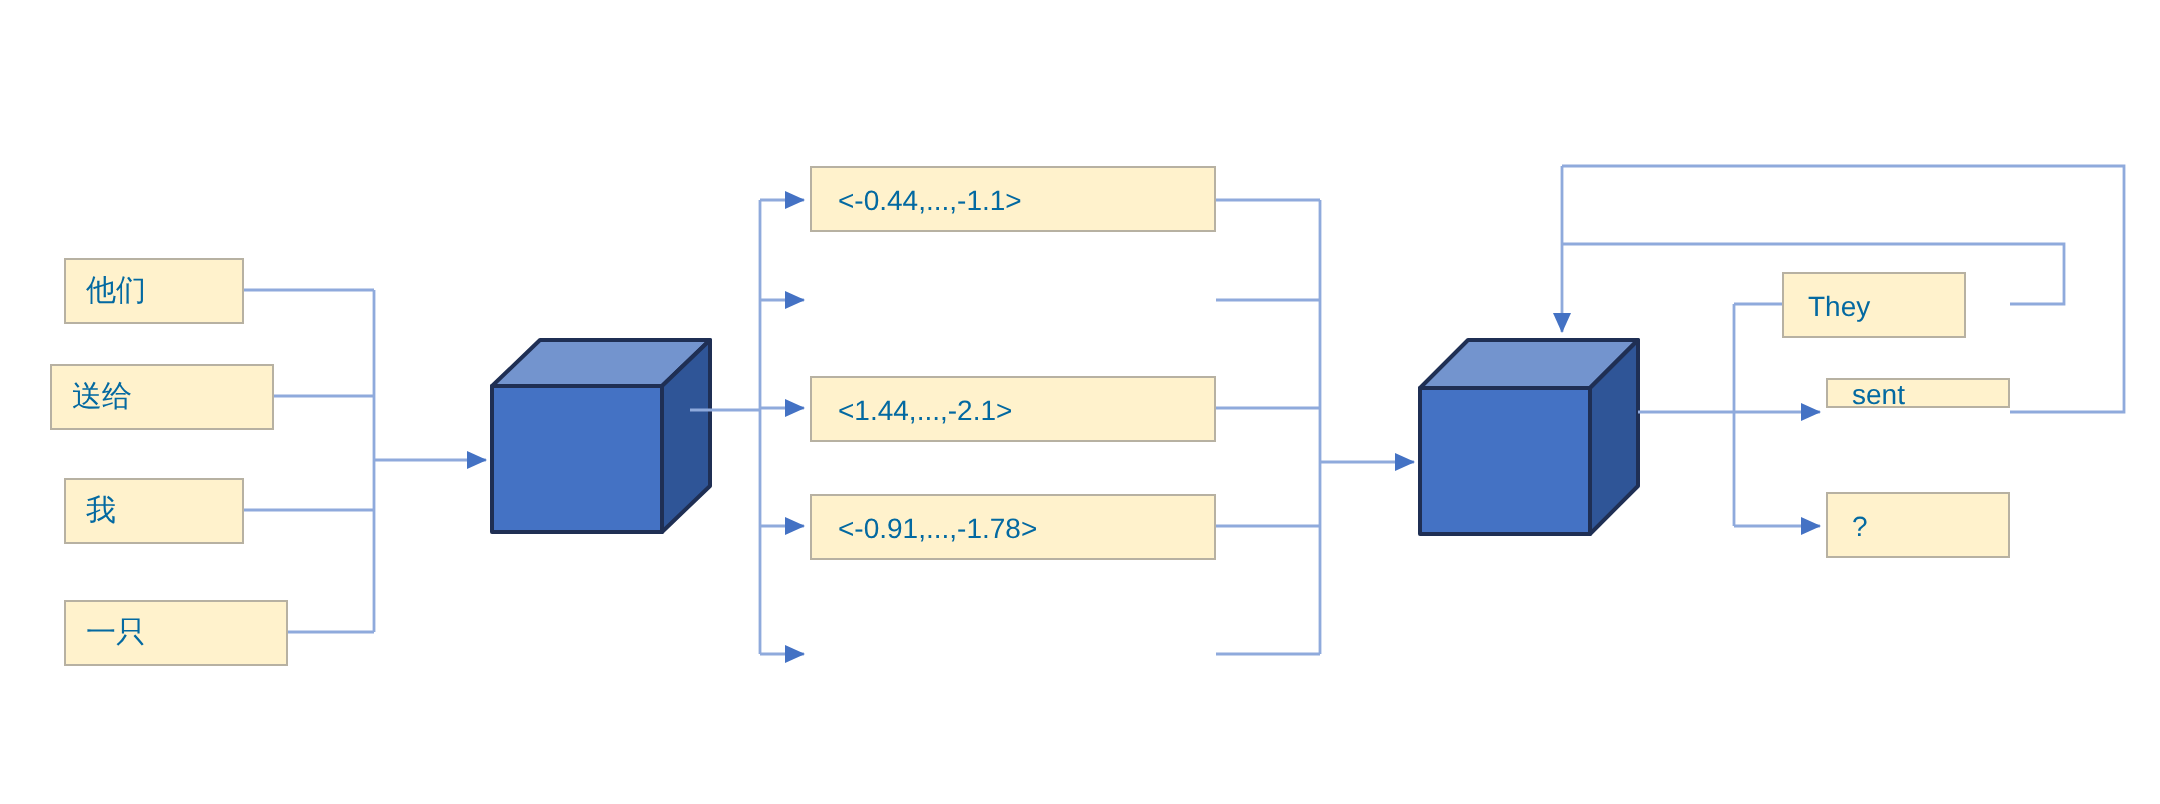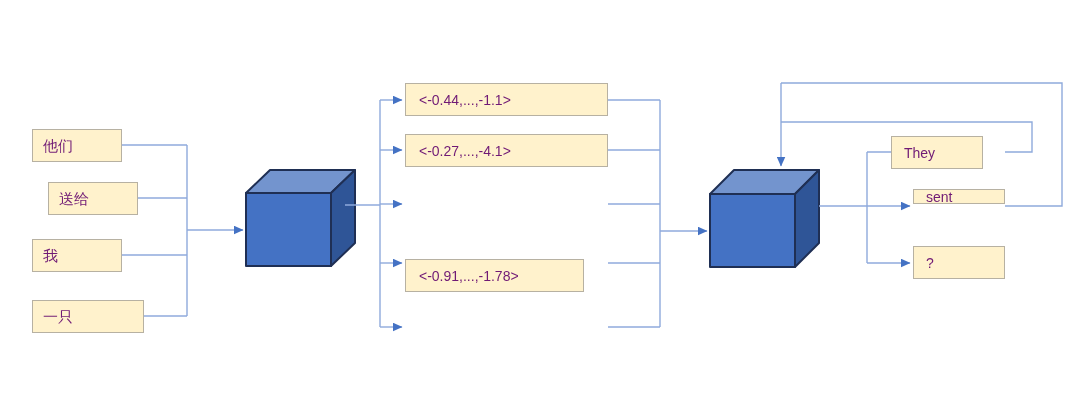--- a/index.html
+++ b/index.html
@@ -13,21 +13,21 @@
   svg.wires{position:absolute;left:0;top:0;width:1080px;height:402px;}
   .ln{fill:none;stroke:#8FAADC;stroke-width:1.4;}
   .cube{stroke:#1F2F54;stroke-width:2;stroke-linejoin:round;}
   .box{
     position:absolute;
     box-sizing:border-box;
     background:#FFF2CC;
     border:1px solid #B7B1A2;
     display:flex;
     align-items:center;
-    color:#701a75;
+    color:#0369a1;
     font-size:15px;
     line-height:1;
     white-space:nowrap;
   }
   .box.input{padding-left:10px;}
   .box.vector{padding-left:13px;font-size:14px;}
   .box.output{padding-left:12px;font-size:14px;}
 </style>
 </head>
 <body>
@@ -93,37 +93,37 @@
     <g>
       <path class="ln" d="M1005 152 H1032 V122 H781"></path>
       <path class="ln" d="M1005 206 H1062 V83 H781"></path>
       <path class="ln" d="M781 83 V166" marker-end="url(#arrow)"></path>
     </g>
   </svg>
 
   <div class="box input" style="left:32px;top:129px;width:90px;height:33px">
     <span>他们</span>
   </div>
-  <div class="box input" style="left:48px;top:182px;width:90px;height:33px">
+  <div class="box input" style="left:25px;top:182px;width:112px;height:33px">
     <span>送给</span>
   </div>
   <div class="box input" style="left:32px;top:239px;width:90px;height:33px">
     <span>我</span>
   </div>
   <div class="box input" style="left:32px;top:300px;width:112px;height:33px">
     <span>一只</span>
   </div>
 
   <div class="box vector" style="left:405px;top:83px;width:203px;height:33px">
     <span>&lt;-0.44,...,-1.1&gt;</span>
   </div>
-  <div class="box vector" style="left:405px;top:134px;width:203px;height:33px">
-    <span>&lt;-0.27,...,-4.1&gt;</span>
+  <div class="box vector" style="left:405px;top:188px;width:203px;height:33px">
+    <span>&lt;1.44,...,-2.1&gt;</span>
   </div>
-  <div class="box vector" style="left:405px;top:259px;width:179px;height:33px">
+  <div class="box vector" style="left:405px;top:247px;width:203px;height:33px">
     <span>&lt;-0.91,...,-1.78&gt;</span>
   </div>
 
   <div class="box output" style="left:891px;top:136px;width:92px;height:33px">
     <span>They</span>
   </div>
   <div class="box output" style="left:913px;top:189px;width:92px;height:15px">
     <span>sent</span>
   </div>
   <div class="box output" style="left:913px;top:246px;width:92px;height:33px">

